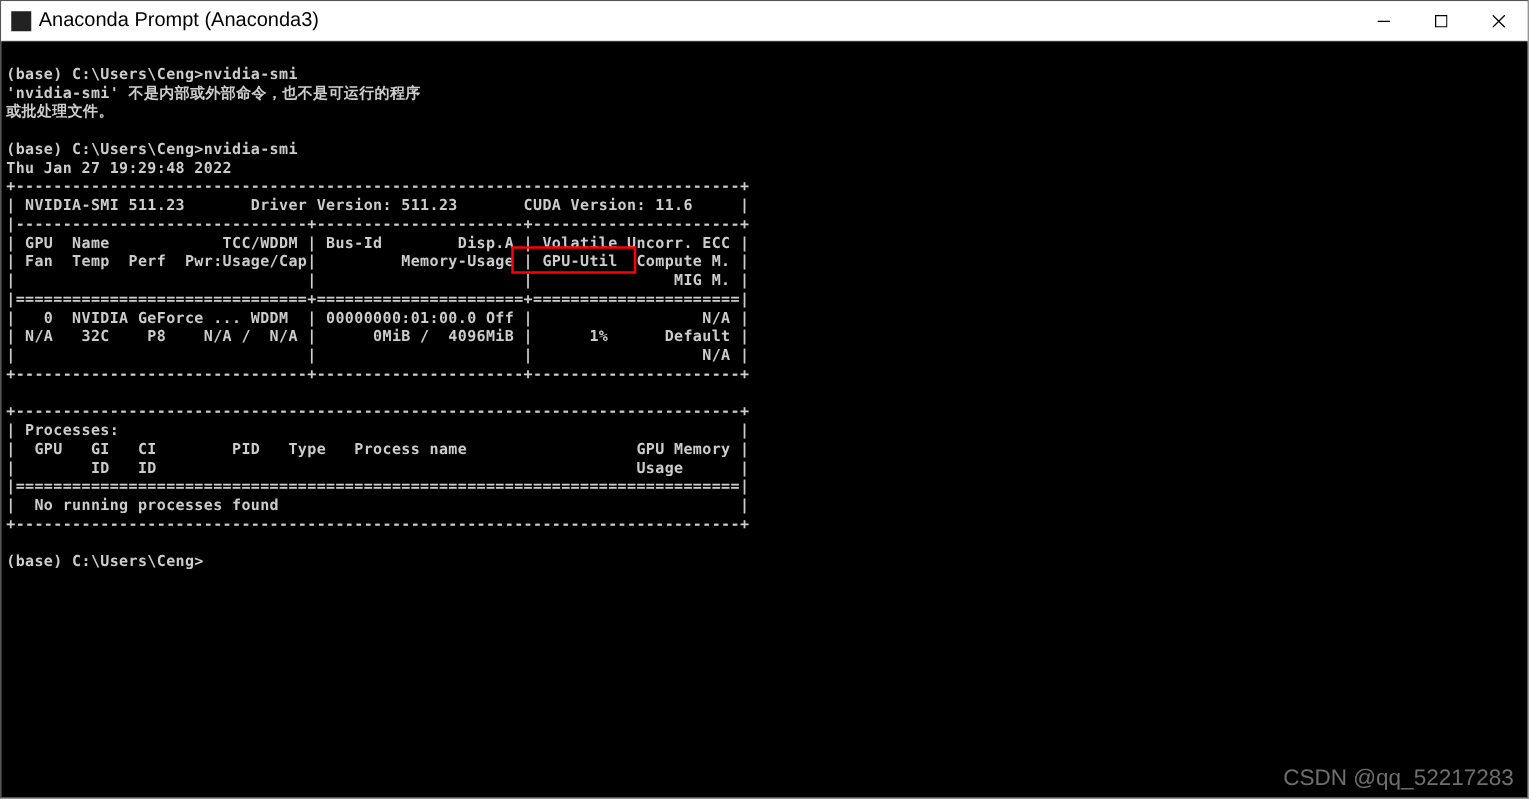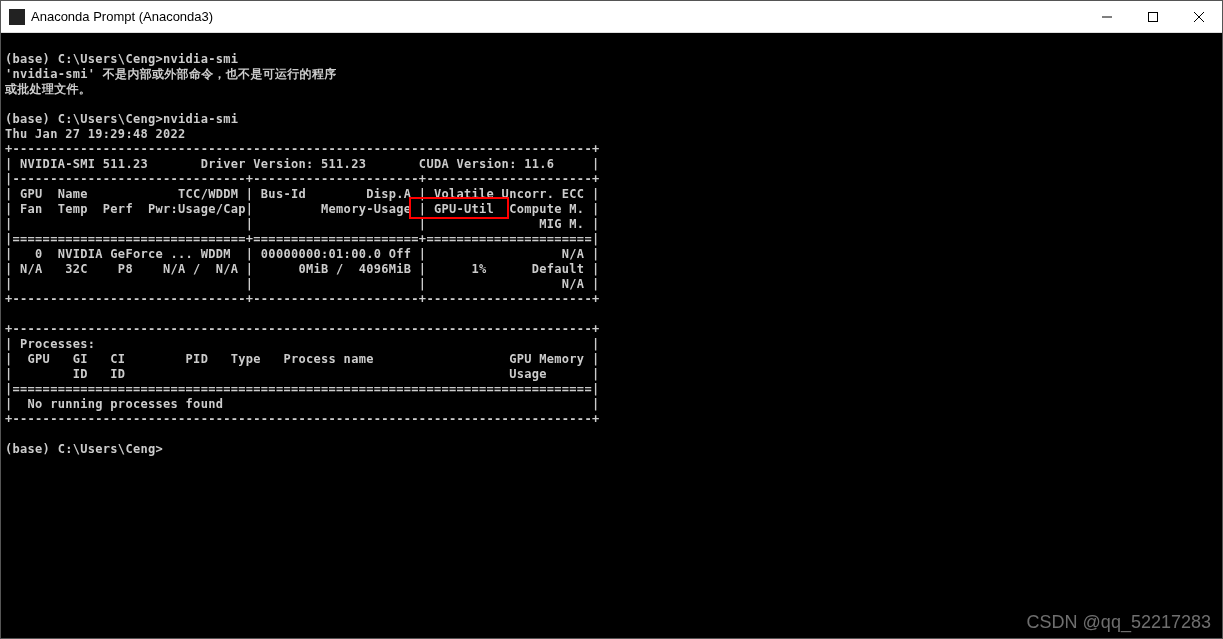--- a/index.html
+++ b/index.html
@@ -37,21 +37,21 @@
       align-items: center;
       gap: 6px;
     }
     .titlebar-icon {
       width: 16px;
       height: 16px;
       background: #222;
       display: inline-block;
     }
     .titlebar-title {
-      font-size: 13px;
+      font-size: 16px;
       color: #000;
     }
     .titlebar-controls {
       display: flex;
       height: 100%;
     }
     .titlebar-btn {
       width: 46px;
       height: 100%;
       display: flex;

